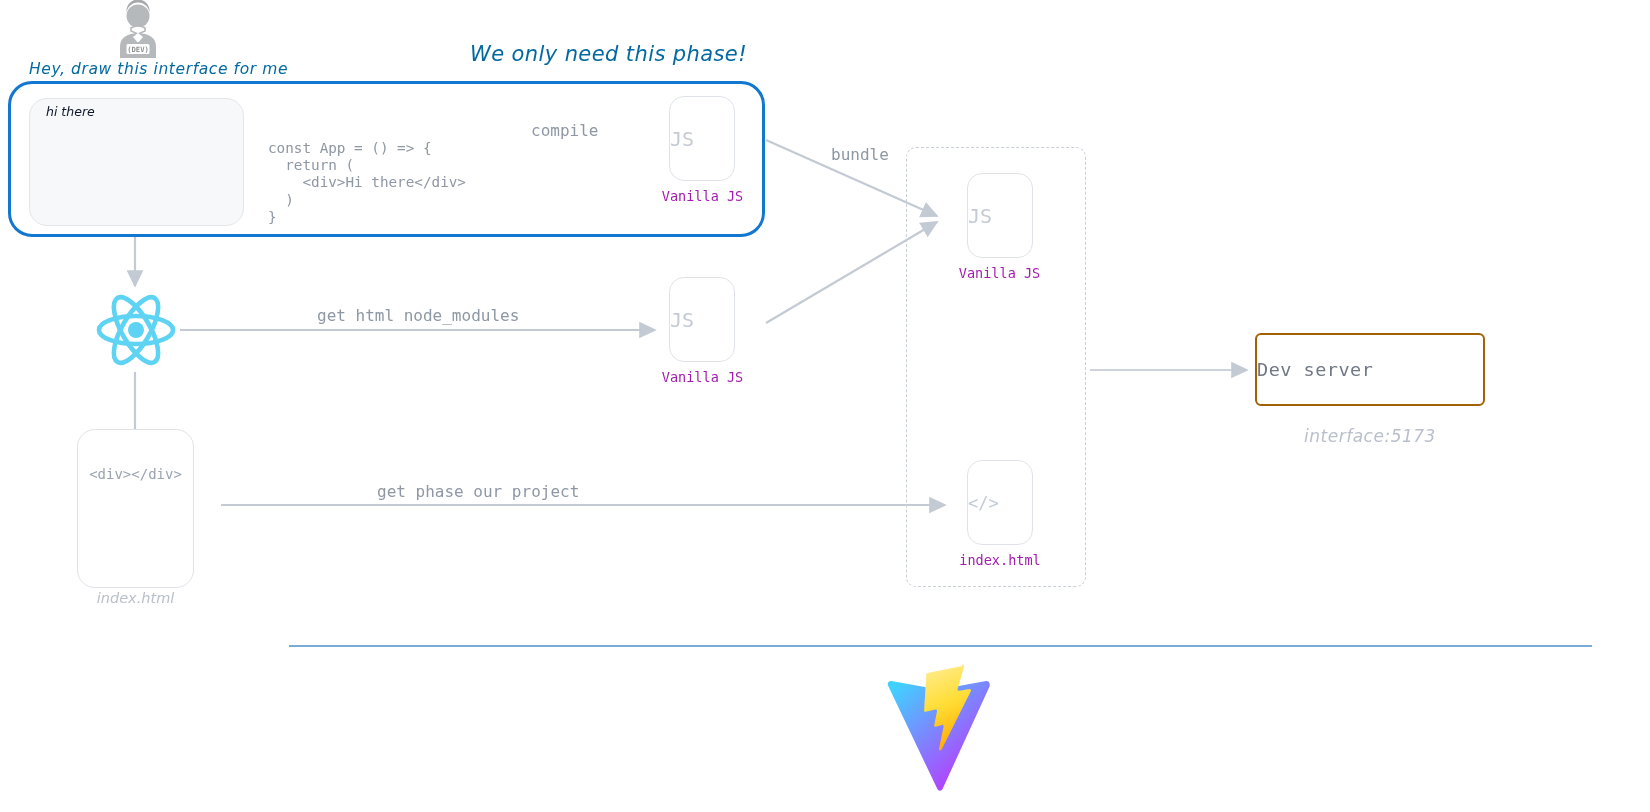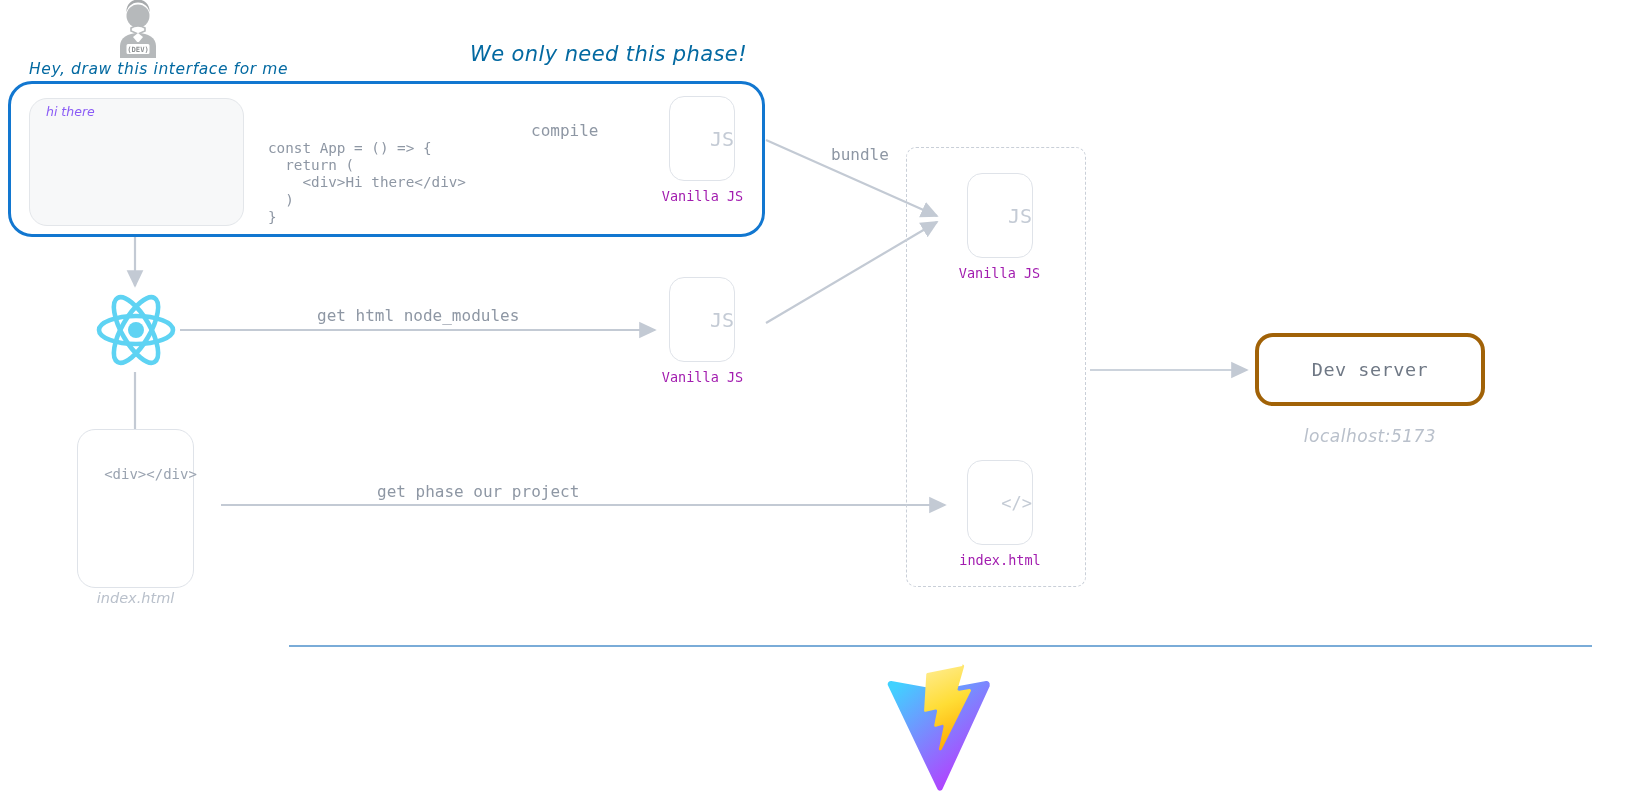--- a/index.html
+++ b/index.html
@@ -60,21 +60,21 @@
   #preview-card {
     left: 29px; top: 98px;
     width: 215px; height: 128px;
     background: #f7f8f9;
     border: 1.5px solid #e3e6ea;
     border-radius: 18px;
   }
   #preview-text {
     left: 46px; top: 104px;
     font-size: 12.5px;
-    color: #8b5cf6;
+    color: #0f172a;
     font-family: "DejaVu Sans", sans-serif;
     font-style: italic;
   }
 
   
   #code-block {
     left: 268px; top: 116px;
     font-size: 14.3px;
     line-height: 17.2px;
     color: #8e97a4;
@@ -82,21 +82,21 @@
     margin-top: 24px;
   }
 
   
   .filebox {
     border: 1.8px solid #dfe3e9;
     border-radius: 15px;
     background: #ffffff;
     display: flex;
     align-items: center;
-    justify-content: flex-end;
+    justify-content: flex-start;
     font-family: "DejaVu Sans Mono", monospace;
     color: #c4cbd5;
   }
   .filelabel {
     font-family: "DejaVu Sans Mono", monospace;
     font-size: 13.5px;
     color: #a21caf;
     text-align: center;
     white-space: nowrap;
   }
@@ -121,21 +121,20 @@
     border-radius: 18px;
     background: #ffffff;
   }
   #index-box-text {
     left: 77px; top: 466px;
     width: 117px;
     text-align: center;
     font-size: 14px;
     color: #9aa3b0;
     font-family: "DejaVu Sans Mono", monospace;
-    margin-left: 15px;
   }
   #index-box-label {
     left: 77px; top: 590px;
     width: 117px;
     text-align: center;
     font-size: 14.5px;
     color: #b9c0cb;
     font-family: "DejaVu Sans", sans-serif;
     font-style: italic;
   }
@@ -145,26 +144,25 @@
     left: 906px; top: 147px;
     width: 180px; height: 440px;
     border: 1.6px dashed #c9cfd8;
     border-radius: 10px;
   }
 
   
   #dev-server {
     left: 1255px; top: 333px;
     width: 230px; height: 73px;
-    border: 4px solid #a16207;
-    border-radius: 18px;
+    border: 2px solid #a16207;
+    border-radius: 6px;
     background: #ffffff;
     display: flex;
     align-items: center;
-    justify-content: center;
   }
   #dev-server-text {
     font-size: 18.5px;
     color: #6f7885;
     font-family: "DejaVu Sans Mono", monospace;
     letter-spacing: .5px;
   }
   #dev-server-url {
     left: 1255px; top: 426px;
     width: 230px;
@@ -307,21 +305,21 @@
     <circle cx="41" cy="42" r="8" fill="#5ed3f3"></circle>
   </svg>
 
   <div class="abs" id="index-box"></div>
   <div class="abs" id="index-box-text">&lt;div&gt;&lt;/div&gt;</div>
   <div class="abs" id="index-box-label">index.html</div>
 
   <div class="abs" id="dev-server">
     <span id="dev-server-text">Dev server</span>
   </div>
-  <div class="abs" id="dev-server-url">localhost:5173</div>
+  <div class="abs" id="dev-server-url">interface:5173</div>
 
   <div class="abs" id="divider"></div>
 
   <svg class="abs" id="vite-logo" viewBox="0 0 106 128">
     <defs>
       <linearGradient id="viteV" x1="6%" y1="6%" x2="78%" y2="94%">
         <stop offset="0%" stop-color="#41d1ff"></stop>
         <stop offset="100%" stop-color="#bd34fe"></stop>
       </linearGradient>
       <linearGradient id="viteBolt" x1="38%" y1="2%" x2="62%" y2="98%">

